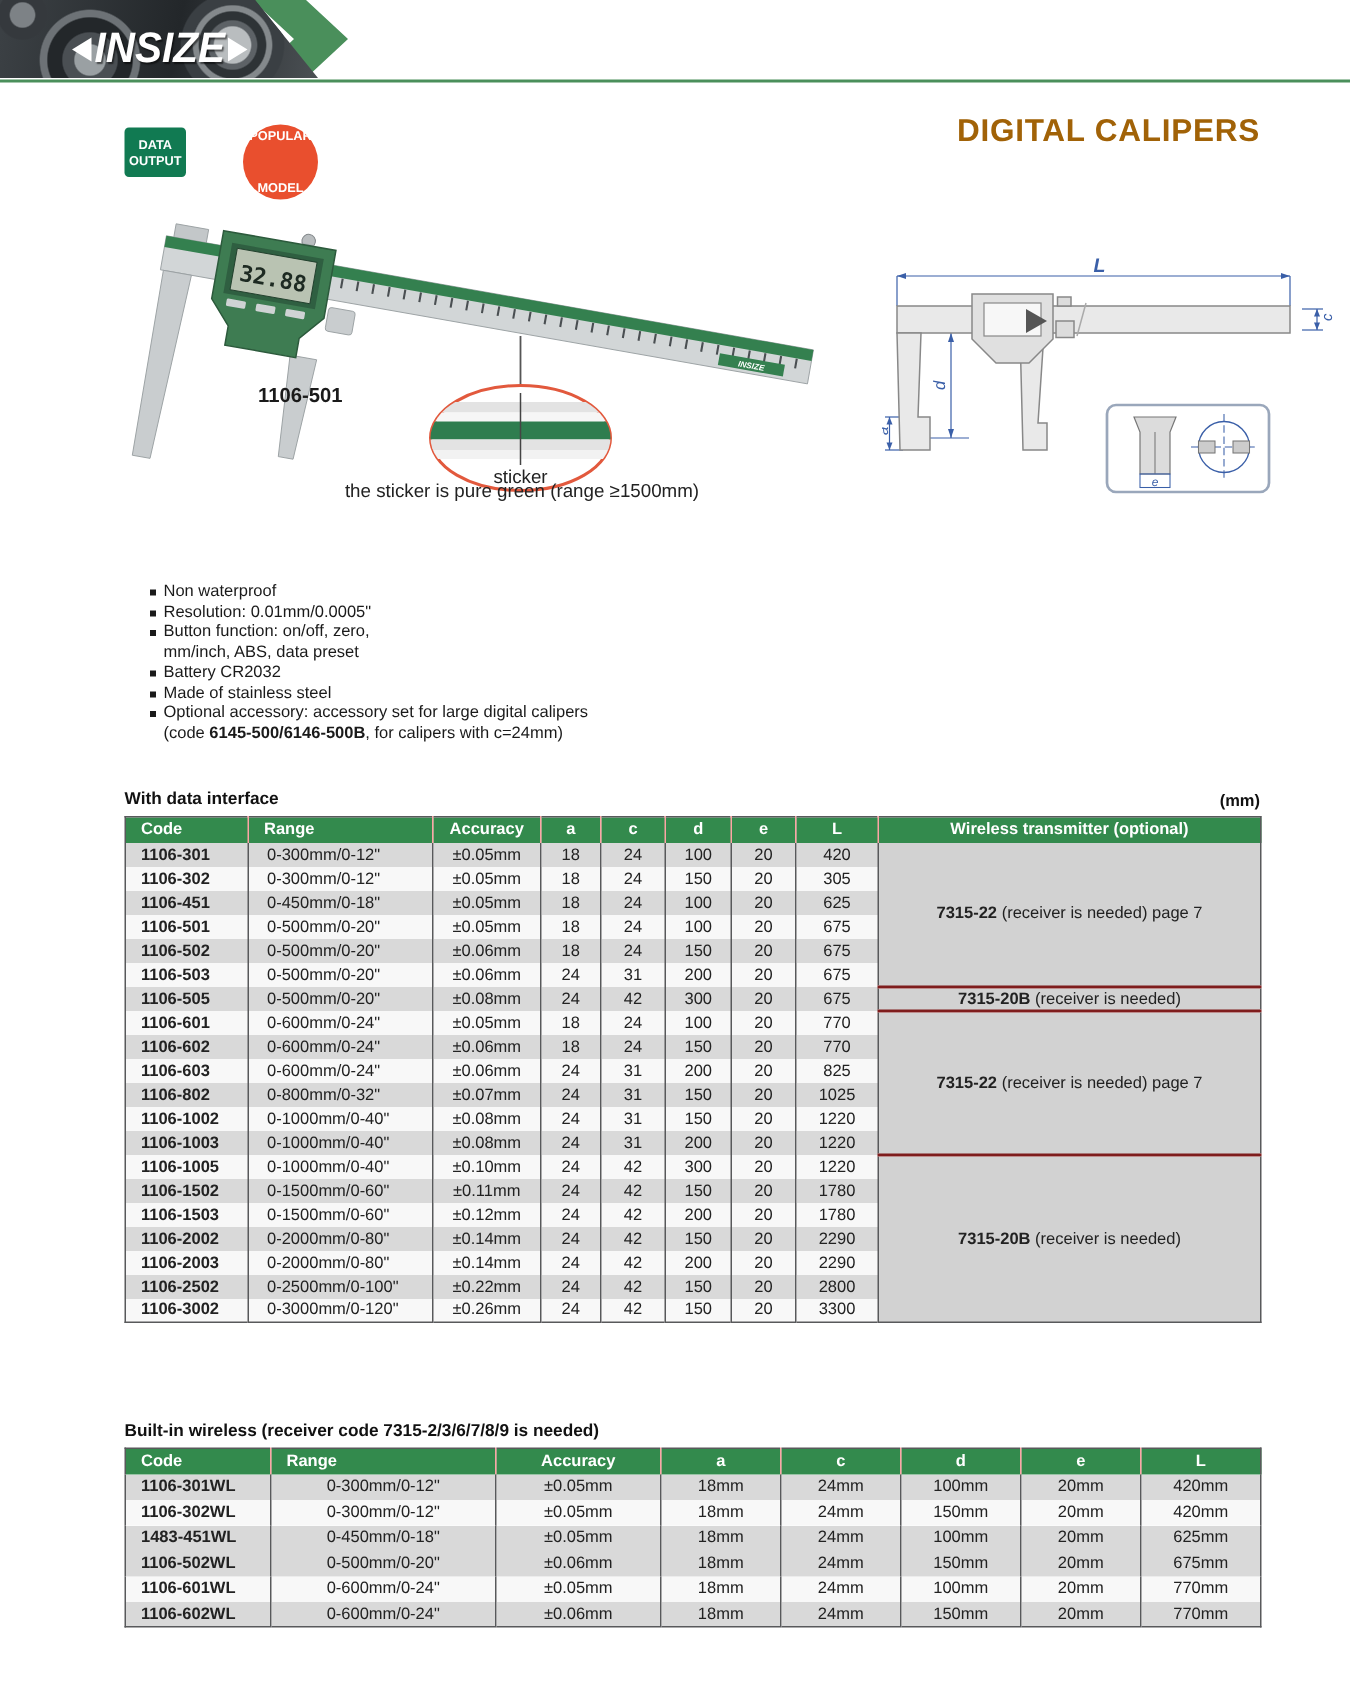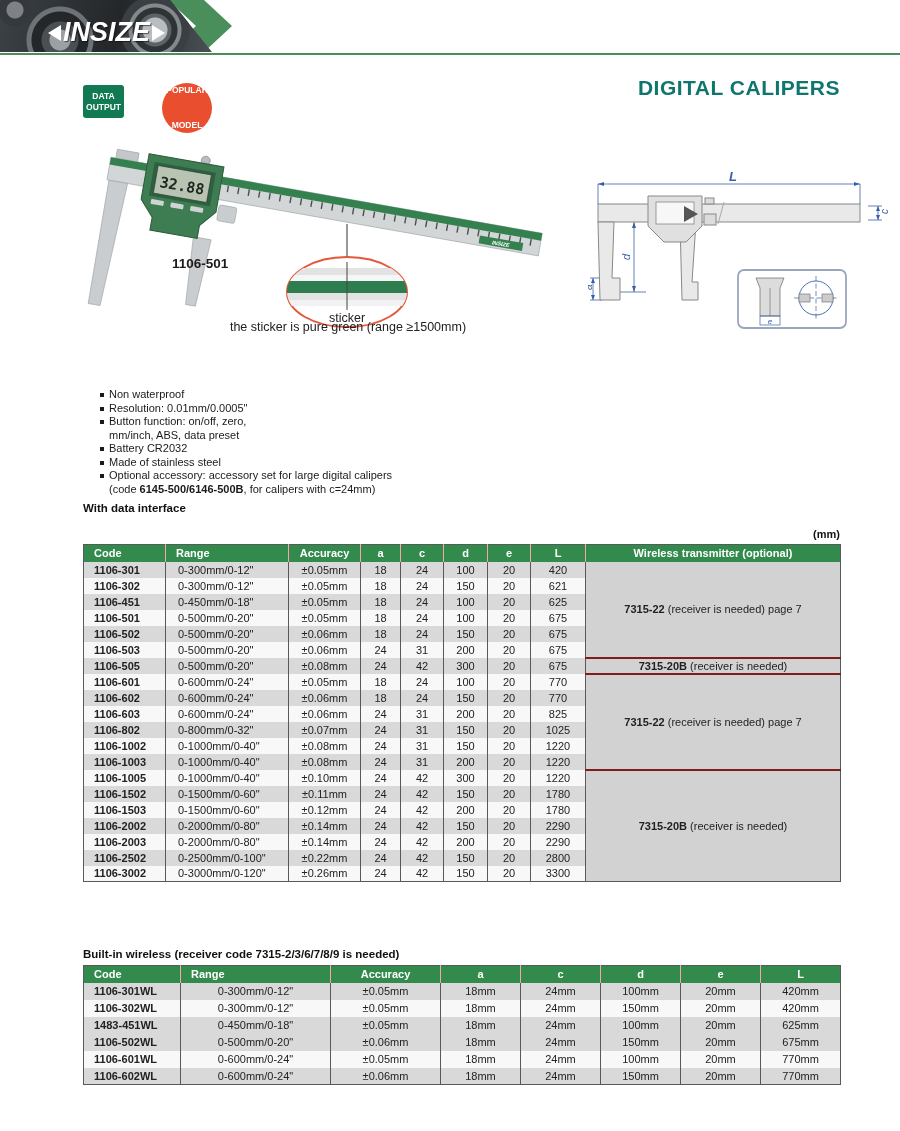--- a/index.html
+++ b/index.html
@@ -18,21 +18,21 @@
       radial-gradient(circle at 15px 10px, #7d8286 0 8px, #35393d 9px 16px, transparent 17px),
       linear-gradient(100deg, #3c4145 0%, #23272a 55%, #4c5155 100%);
     clip-path:polygon(0 0, 170px 0, 212px 52px, 0 52px); }
   .logo { position:absolute; left:48px; top:17px; display:flex; align-items:center; gap:2px; }
   .logo-tri { width:0; height:0; border-top:8px solid transparent; border-bottom:8px solid transparent; }
   .logo-tri.left  { border-right:13px solid #fff; }
   .logo-tri.right { border-left:13px solid #fff; }
   .logo-text { color:#fff; font-weight:bold; font-style:italic; font-size:27px;
     letter-spacing:0px; transform:scaleY(1.05); text-shadow:1px 1px 1px rgba(0,0,0,.55); }
   .header-rule { position:absolute; left:0; top:53px; width:900px; height:2px; background:#4a8f5b; }
-  .page-title { position:absolute; right:60px; top:76px; font-size:21px; font-weight:bold; color:#0f766e; letter-spacing:0.5px; }
+  .page-title { position:absolute; right:60px; top:76px; font-size:21px; font-weight:bold; color:#a16207; letter-spacing:0.5px; }
 
   
   .badge-rect { position:absolute; left:83px; top:85px; width:41px; height:33px; background:#117a52;
     border-radius:3px; color:#fff; font-weight:bold; font-size:8.5px; line-height:1.25;
     display:flex; flex-direction:column; align-items:center; justify-content:center; text-align:center; }
   .badge-circle { position:absolute; left:162px; top:83px; width:50px; height:50px; background:#e94f2e;
     border-radius:50%; color:#fff; font-weight:bold; font-size:8.5px; line-height:1.3;
     display:flex; flex-direction:column; align-items:center; justify-content:center; text-align:center;gap:24px; }
 
   
@@ -224,21 +224,21 @@
       </div>
       <div class="feature-line">
         <span class="bullet-sq"></span>
         <span><span>Optional accessory: accessory set for large digital calipers</span></span>
       </div>
       <div class="feature-line cont">
         <span><span>(code </span><b>6145-500/6146-500B</b><span>, for calipers with c=24mm)</span></span>
       </div>
     </div>
 
-  <div class="tbl-title" style="left:83px; top:502px;">With data interface</div>
+  <div class="tbl-title" style="left:83px; top:527px;">With data interface</div>
   <div class="unit-label">(mm)</div>
   <table class="spec" id="table1" style="top:544px; width:757px;">
       <colgroup>
         <col style="width: 82px;">
         <col style="width: 123px;">
         <col style="width: 72px;">
         <col style="width: 40px;">
         <col style="width: 43px;">
         <col style="width: 44px;">
         <col style="width: 43px;">
@@ -271,21 +271,21 @@
           <td rowspan="6" class="wireless"><b>7315-22</b><span> (receiver is needed) page 7</span></td>
         </tr>
         <tr class="even">
           <td class="code">1106-302</td>
           <td class="rleft">0-300mm/0-12"</td>
           <td>±0.05mm</td>
           <td>18</td>
           <td>24</td>
           <td>150</td>
           <td>20</td>
-          <td>621</td>
+          <td>305</td>
         </tr>
         <tr class="odd">
           <td class="code">1106-451</td>
           <td class="rleft">0-450mm/0-18"</td>
           <td>±0.05mm</td>
           <td>18</td>
           <td>24</td>
           <td>100</td>
           <td>20</td>
           <td>625</td>

